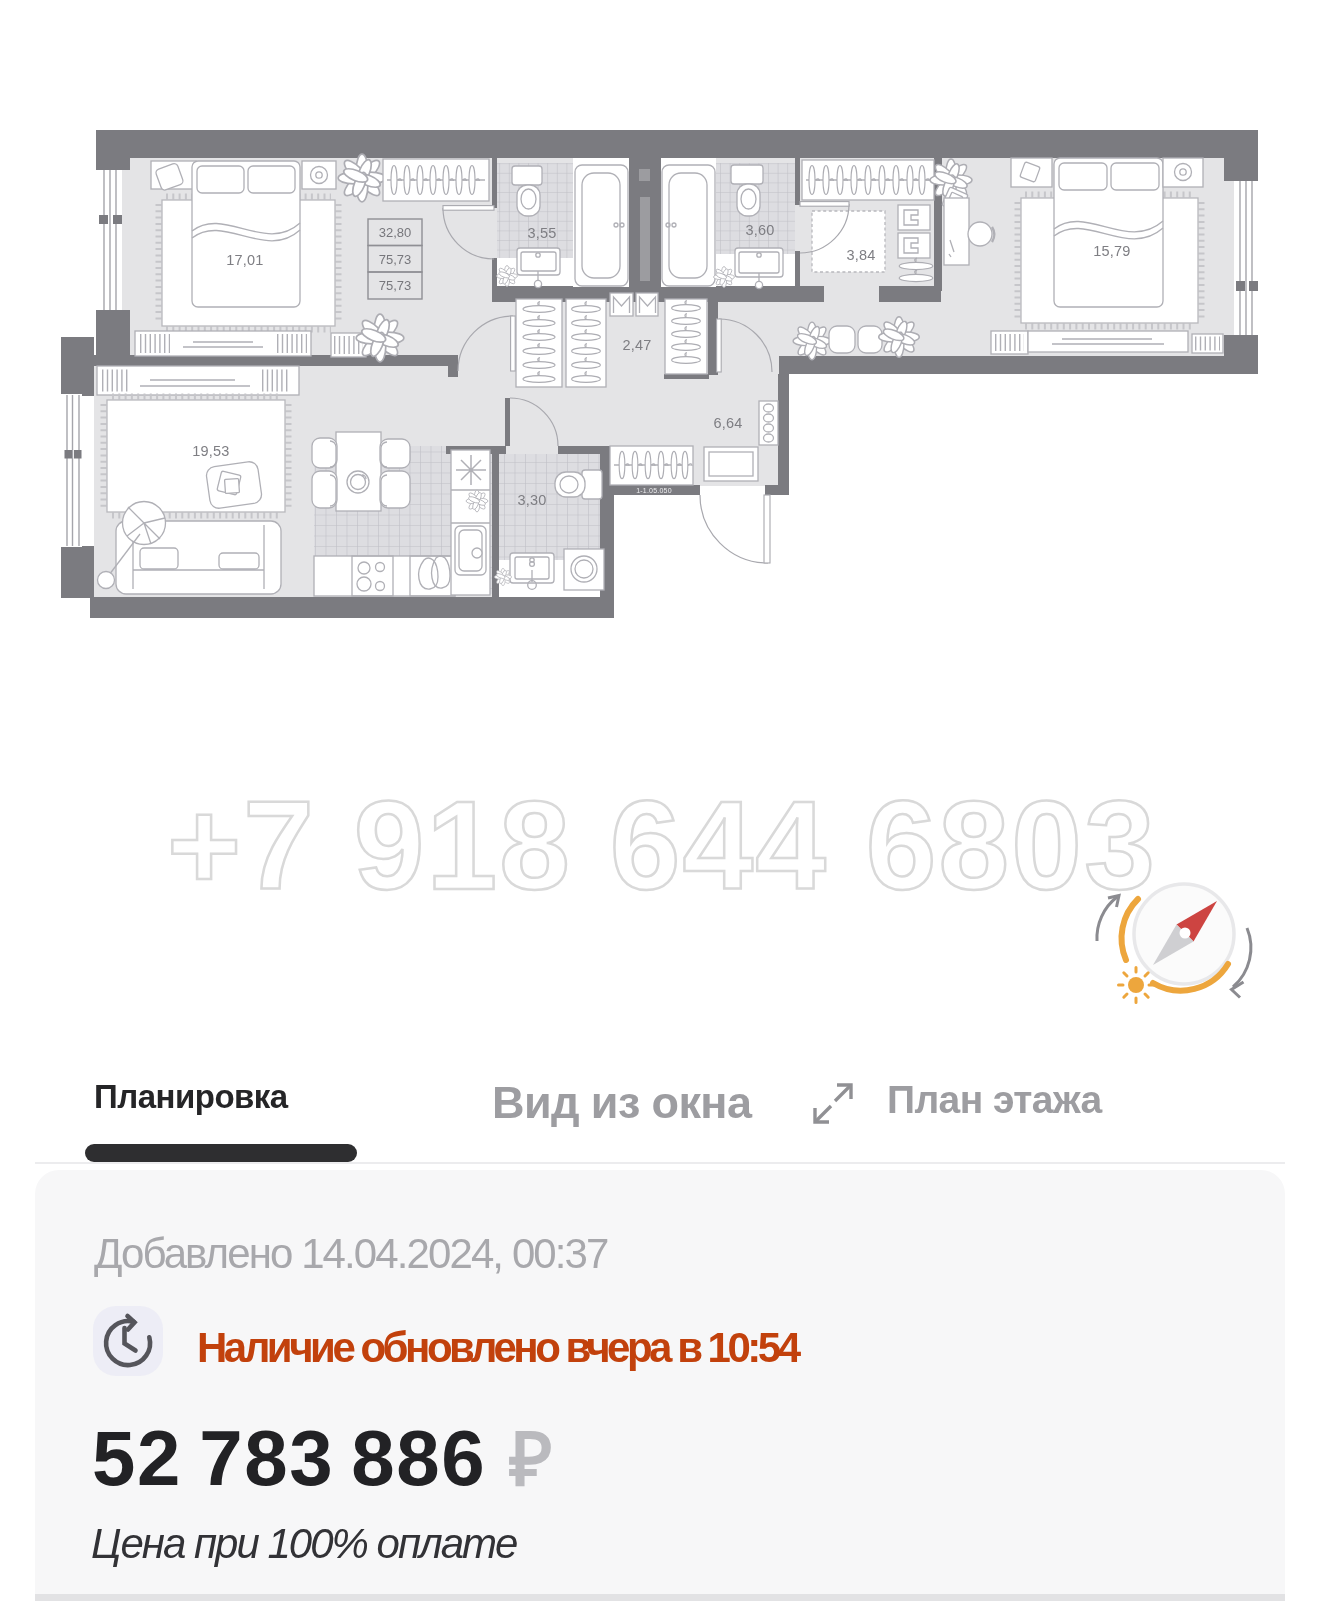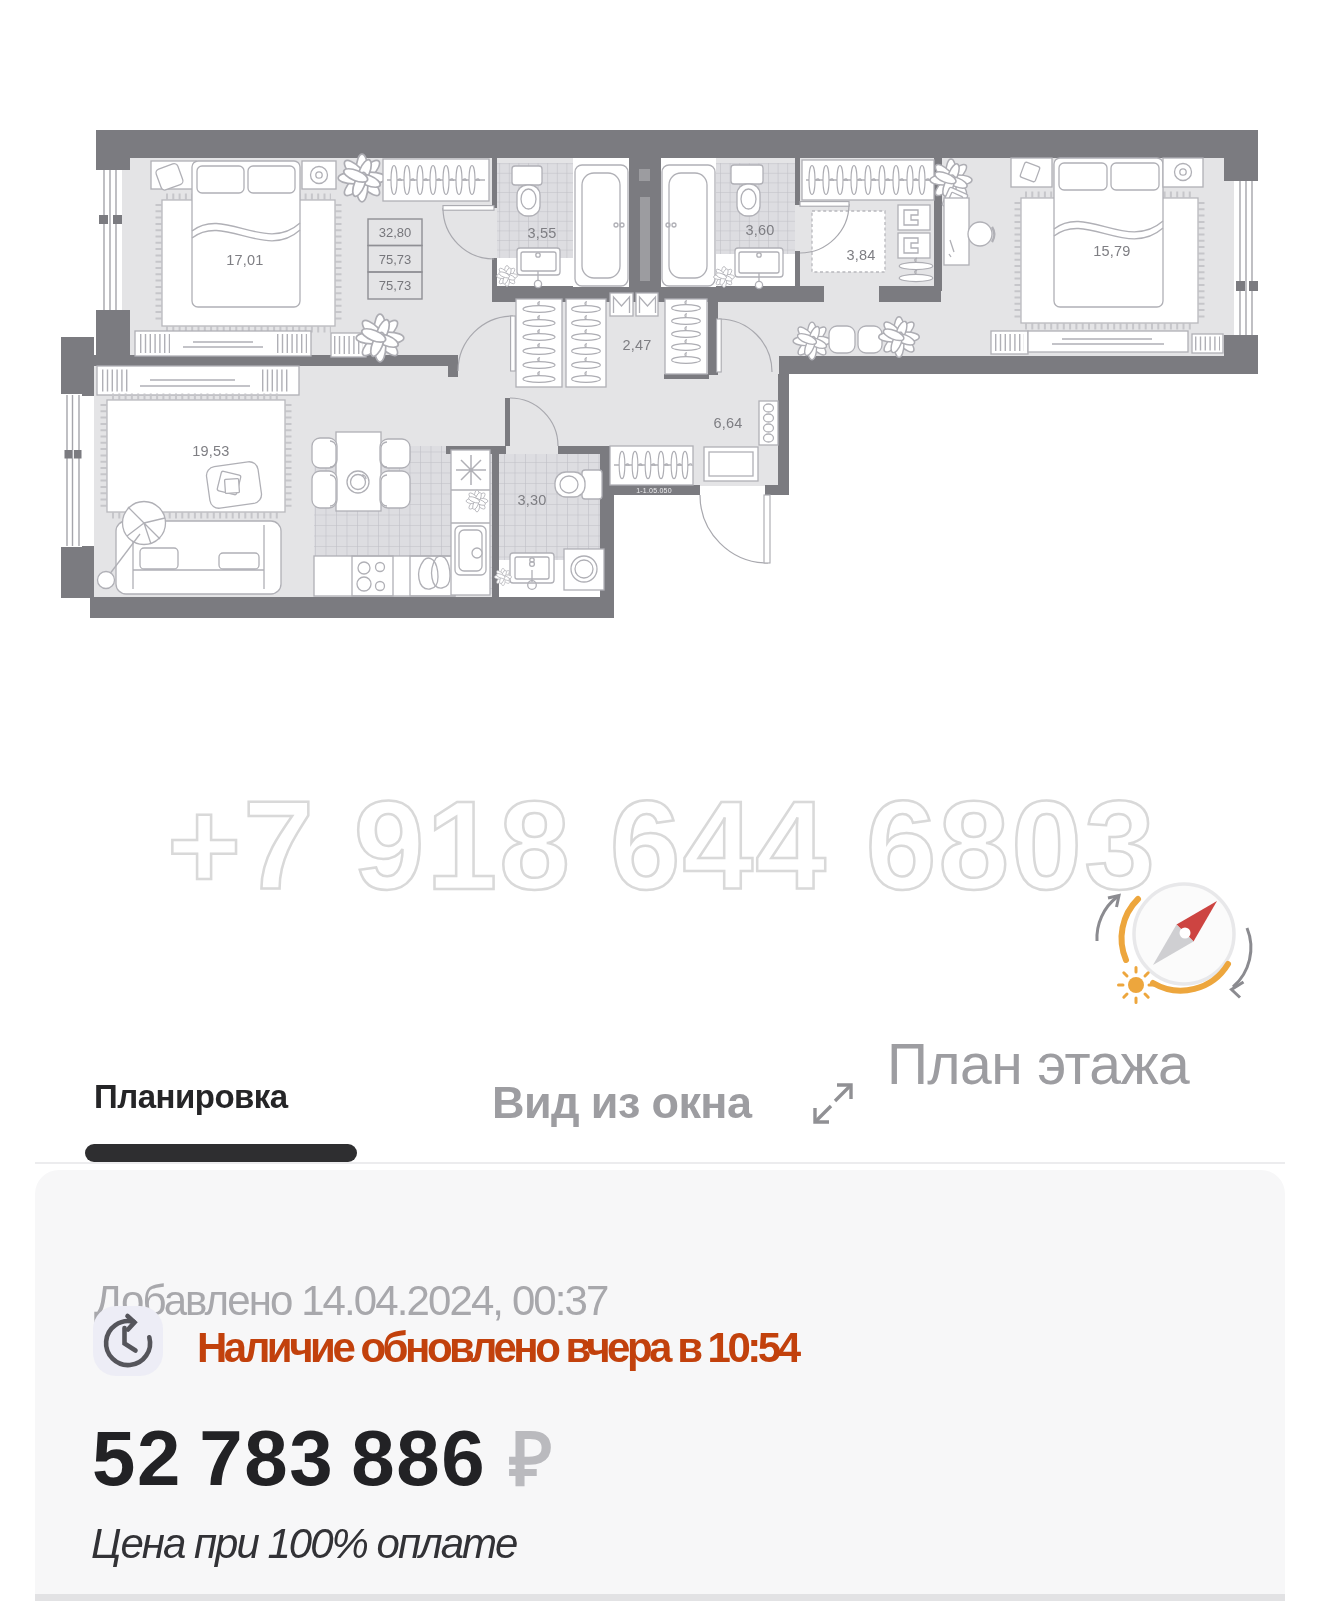--- a/index.html
+++ b/index.html
@@ -628,27 +628,27 @@
 <div class="abs" style="left:448px;top:1080px;font-size:45px;line-height:1;font-weight:bold;color:#9d9da1;letter-spacing:-0.6px;margin-left:44px;">Вид из окна</div>
 
 <svg class="abs" style="left:806px;top:1078px;" width="60" height="60" viewBox="0 0 60 60">
   <g stroke="#909094" stroke-width="3.4" fill="none">
     <path d="M31 7 L45 7 L45 21"></path>
     <path d="M44.5 7.5 L29 23"></path>
     <path d="M9 30 L9 44 L23 44"></path>
     <path d="M9.5 43.5 L25 28"></path>
   </g>
 </svg>
-<div class="abs" style="left:887px;top:1036px;font-size:57px;line-height:1;font-weight:normal;color:#9d9da1;letter-spacing:-0.6px;">План этажа</div>
+<div class="abs" style="left:887px;top:1080px;font-size:39px;line-height:1;font-weight:bold;color:#9d9da1;letter-spacing:-0.6px;">План этажа</div>
 
 <div class="abs" style="left:35px;top:1162px;width:1250px;height:2px;background:#ececee;"></div>
 
 <div class="abs" style="left:35px;top:1170px;width:1250px;height:431px;background:#f7f7f8;border-radius:24px 24px 0 0;"></div>
 
-<div class="abs" style="left:94px;top:1233px;font-size:42px;line-height:1;color:#a8a8ac;letter-spacing:-1.9px;margin-top:47px;">Добавлено 14.04.2024, 00:37</div>
+<div class="abs" style="left:94px;top:1233px;font-size:42px;line-height:1;color:#a8a8ac;letter-spacing:-1.9px;">Добавлено 14.04.2024, 00:37</div>
 
 <svg class="abs" style="left:93px;top:1306px;" width="70" height="70" viewBox="0 0 70 70">
   <rect x="0" y="0" width="70" height="70" rx="23" fill="#ededf6"></rect>
   <g stroke="#55555b" stroke-width="4.6" fill="none" stroke-linecap="round">
     <path d="M40.7 15.8 A22 22 0 1 0 56.3 31.3"></path>
     <path d="M34.5 10 L41.5 16.3 L35 23.5"></path>
     <path d="M31.5 22 V37.5 L42.5 44.5"></path>
   </g>
 </svg>
 

